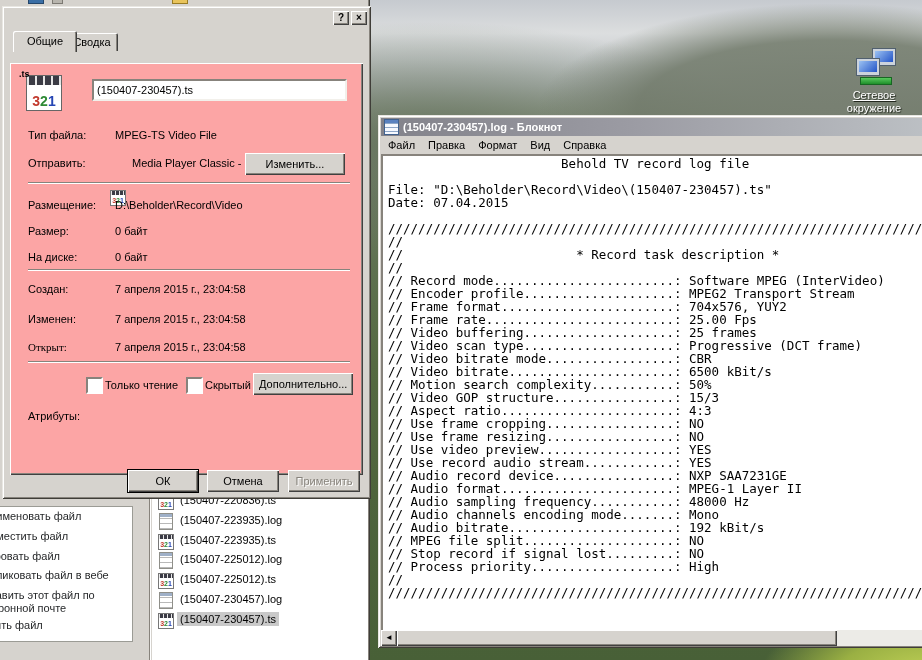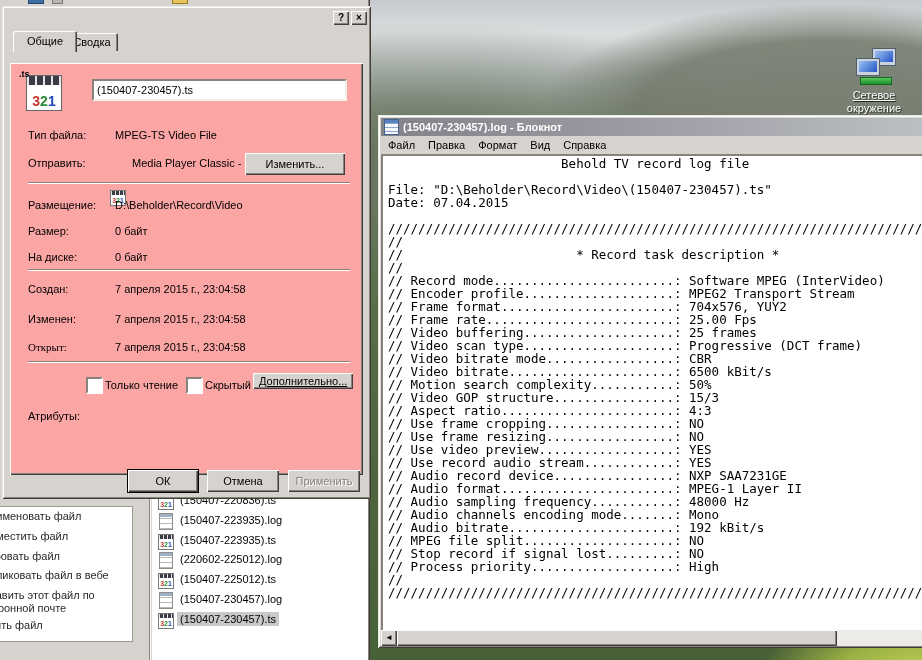--- a/index.html
+++ b/index.html
@@ -118,21 +118,21 @@
     <div class="abs filerow" style="left:218px;top:526px;">
       <div class="abs icon-log" style="left:1px;top:1px;"></div>
       <span class="abs fname" style="left:19px;top:1px;">(150407-223935).log</span>
     </div>
     <div class="abs filerow" style="left:218px;top:546px;">
       <div class="abs icon-ts-sm" style="left:0;top:2px;"><span class="d3">3</span><span class="d2">2</span><span class="d1">1</span></div>
       <span class="abs fname" style="left:19px;top:1px;">(150407-223935).ts</span>
     </div>
     <div class="abs filerow" style="left:218px;top:565px;">
       <div class="abs icon-log" style="left:1px;top:1px;"></div>
-      <span class="abs fname" style="left:19px;top:1px;">(220602-225012).log</span>
+      <span class="abs fname" style="left:19px;top:1px;">(150407-225012).log</span>
     </div>
     <div class="abs filerow" style="left:218px;top:585px;">
       <div class="abs icon-ts-sm" style="left:0;top:2px;"><span class="d3">3</span><span class="d2">2</span><span class="d1">1</span></div>
       <span class="abs fname" style="left:19px;top:1px;">(150407-225012).ts</span>
     </div>
     <div class="abs filerow" style="left:218px;top:605px;">
       <div class="abs icon-log" style="left:1px;top:1px;"></div>
       <span class="abs fname" style="left:19px;top:1px;">(150407-230457).log</span>
     </div>
     <div class="abs filerow" style="left:218px;top:625px;">
@@ -236,20 +236,20 @@
       <span class="abs t11" style="left:18px;top:278px;font-family:Liberation Serif, serif;">Открыт:</span>
       <span class="abs t11" style="left:105px;top:278px;">7 апреля 2015 г., 23:04:58</span>
 
       <div class="abs etch" style="left:18px;top:298px;width:322px;"></div>
 
       <span class="abs t11" style="left:18px;top:316px;margin-top:31px;">Атрибуты:</span>
       <div class="abs cb" style="left:76px;top:314px;"></div>
       <span class="abs t11" style="left:95px;top:316px;">Только чтение</span>
       <div class="abs cb" style="left:176px;top:314px;"></div>
       <span class="abs t11" style="left:195px;top:316px;">Скрытый</span>
-      <button class="abs btn3d" style="left:243px;top:310px;width:100px;height:16px;text-decoration:underline;">Дополнительно...</button>
+      <button class="abs btn3d" style="left:243px;top:310px;width:100px;height:22px;">Дополнительно...</button>
     </div>
 
     <button class="abs btn3d btn-default" style="left:126px;top:464px;width:70px;height:22px;">ОК</button>
     <button class="abs btn3d" style="left:205px;top:464px;width:72px;height:22px;">Отмена</button>
     <button class="abs btn3d btn-disabled" style="left:286px;top:464px;width:72px;height:22px;">Применить</button>
   </div>
 </div>
 
 </body></html>

